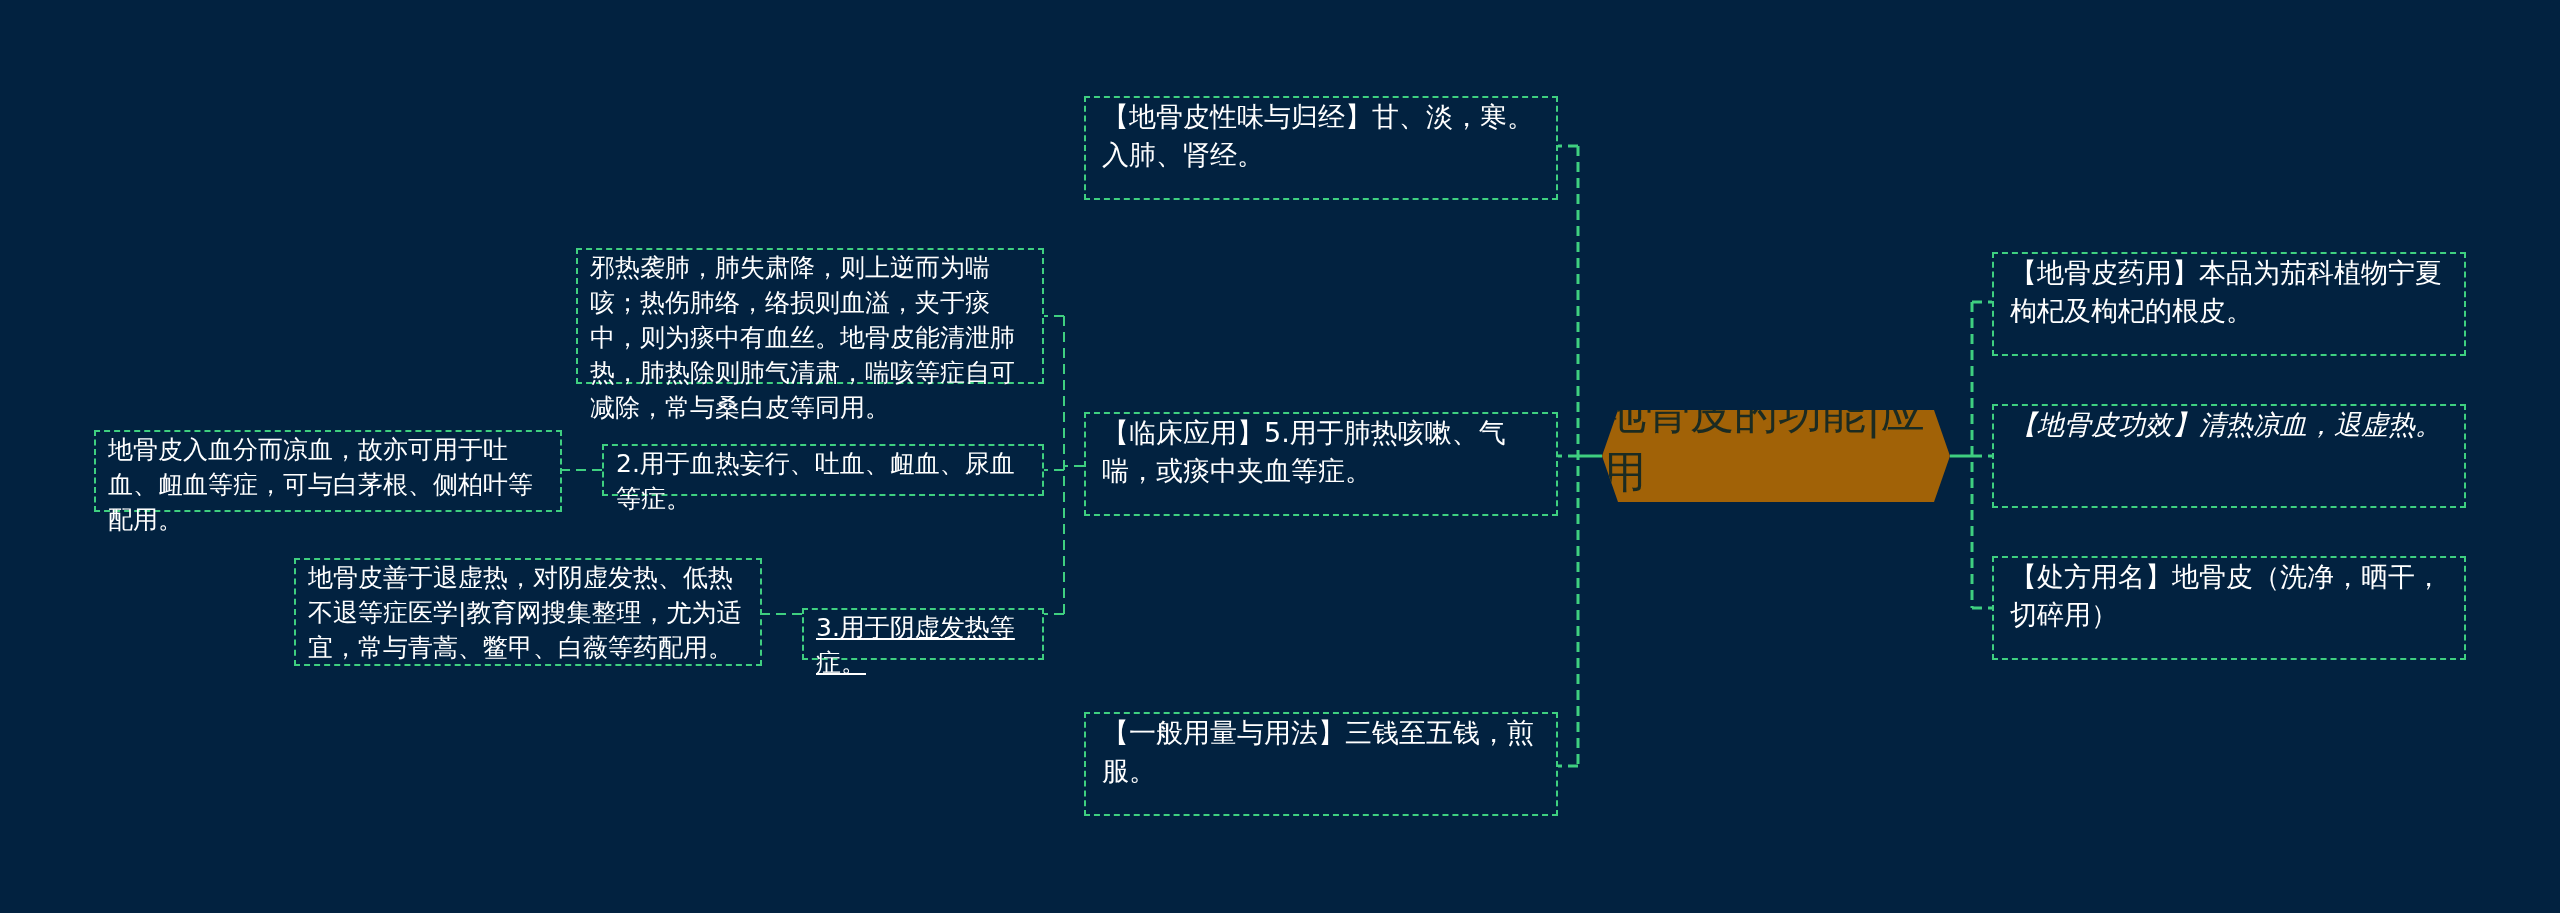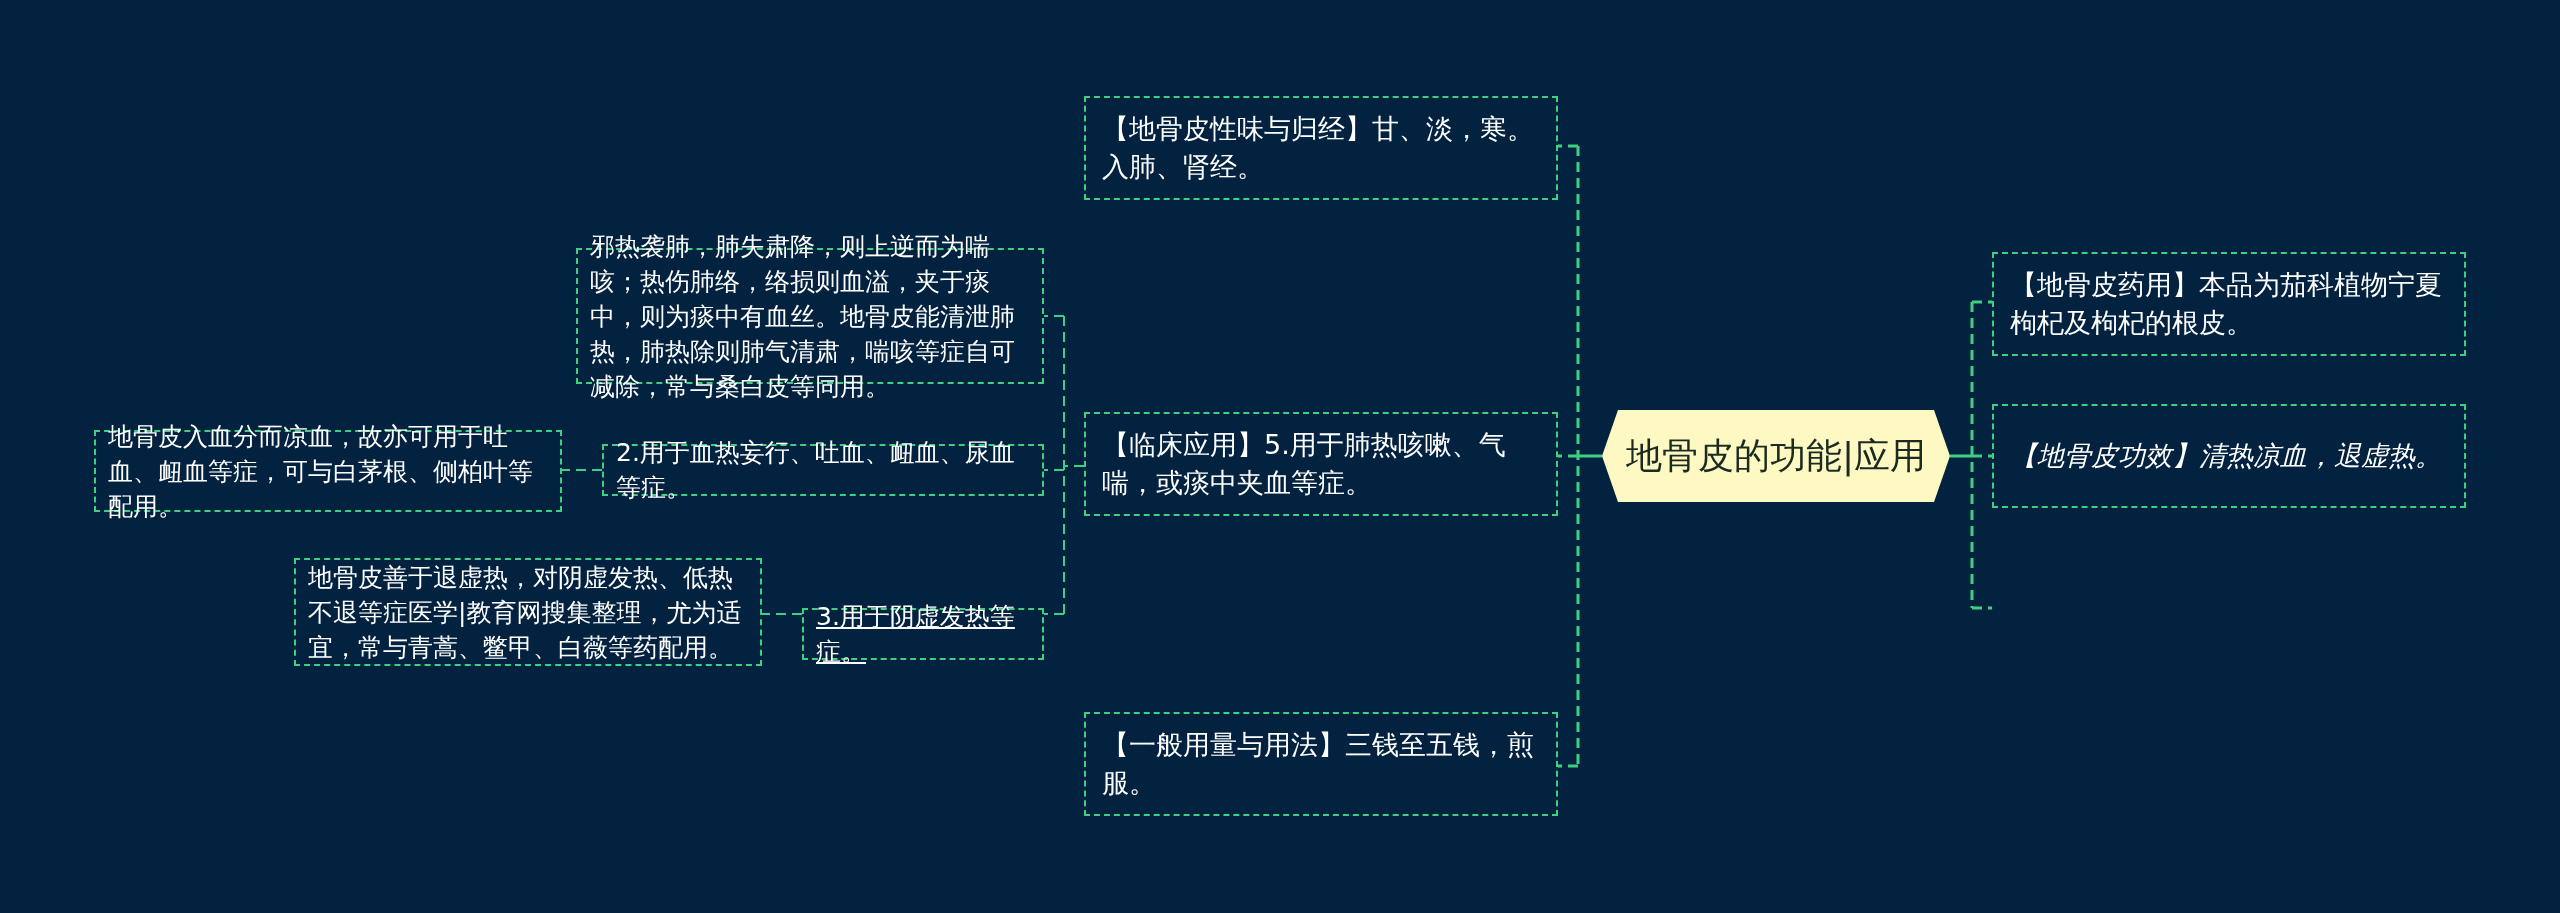--- a/index.html
+++ b/index.html
@@ -9,33 +9,33 @@
       position: relative; overflow: hidden;
       font-family: "DejaVu Sans", "Liberation Sans", sans-serif;
     }
     .canvas { position: absolute; left: 0; top: 0; width: 2560px; height: 913px; }
     svg.links { position: absolute; left: 0; top: 0; width: 2560px; height: 913px; }
     .node {
       position: absolute;
       box-sizing: border-box;
       border: 2px dashed #3fcf80;
       color: #ffffff;
-      display: flex; align-items: center;
+      display: flex; 
       line-height: 1.4;
     }
     .node .txt { display: block; }
     .lvl1 { font-size: 27px; padding: 0 16px; }
     .lvl2 { font-size: 25px; padding: 0 12px; }
     .root {
       position: absolute;
       left: 1602px; top: 410px; width: 348px; height: 92px;
-      background: #fef9c3;
+      background: #a16207;
       clip-path: polygon(16px 0, 332px 0, 348px 46px, 332px 92px, 16px 92px, 0 46px);
-      display: flex; align-items: center; justify-content: center;
-      color: #1b2b22; font-size: 36px;
+      display: flex; align-items: flex-end; justify-content: center;
+      color: #1b2b22; font-size: 44px;
     }
   </style>
 </head>
 <body>
 
 <div class="canvas">
 
   <svg class="links" viewBox="0 0 2560 913">
     <g fill="none" stroke="#3fcf80" stroke-width="3" stroke-dasharray="10 6">
 
@@ -102,14 +102,17 @@
   </div>
 
   <div class="node lvl1" style="left:1992px; top:252px; width:474px; height:104px;">
     <span class="txt">【地骨皮药用】本品为茄科植物宁夏枸杞及枸杞的根皮。</span>
   </div>
 
   <div class="node lvl1" style="left:1992px; top:404px; width:474px; height:104px;font-style:italic;">
     <span class="txt">【地骨皮功效】清热凉血，退虚热。</span>
   </div>
 
+  <div class="node lvl1" style="left:1992px; top:556px; width:474px; height:104px;">
+    <span class="txt">【处方用名】地骨皮（洗净，晒干，切碎用）</span>
+  </div>
 
 </div>
 
 </body></html>

